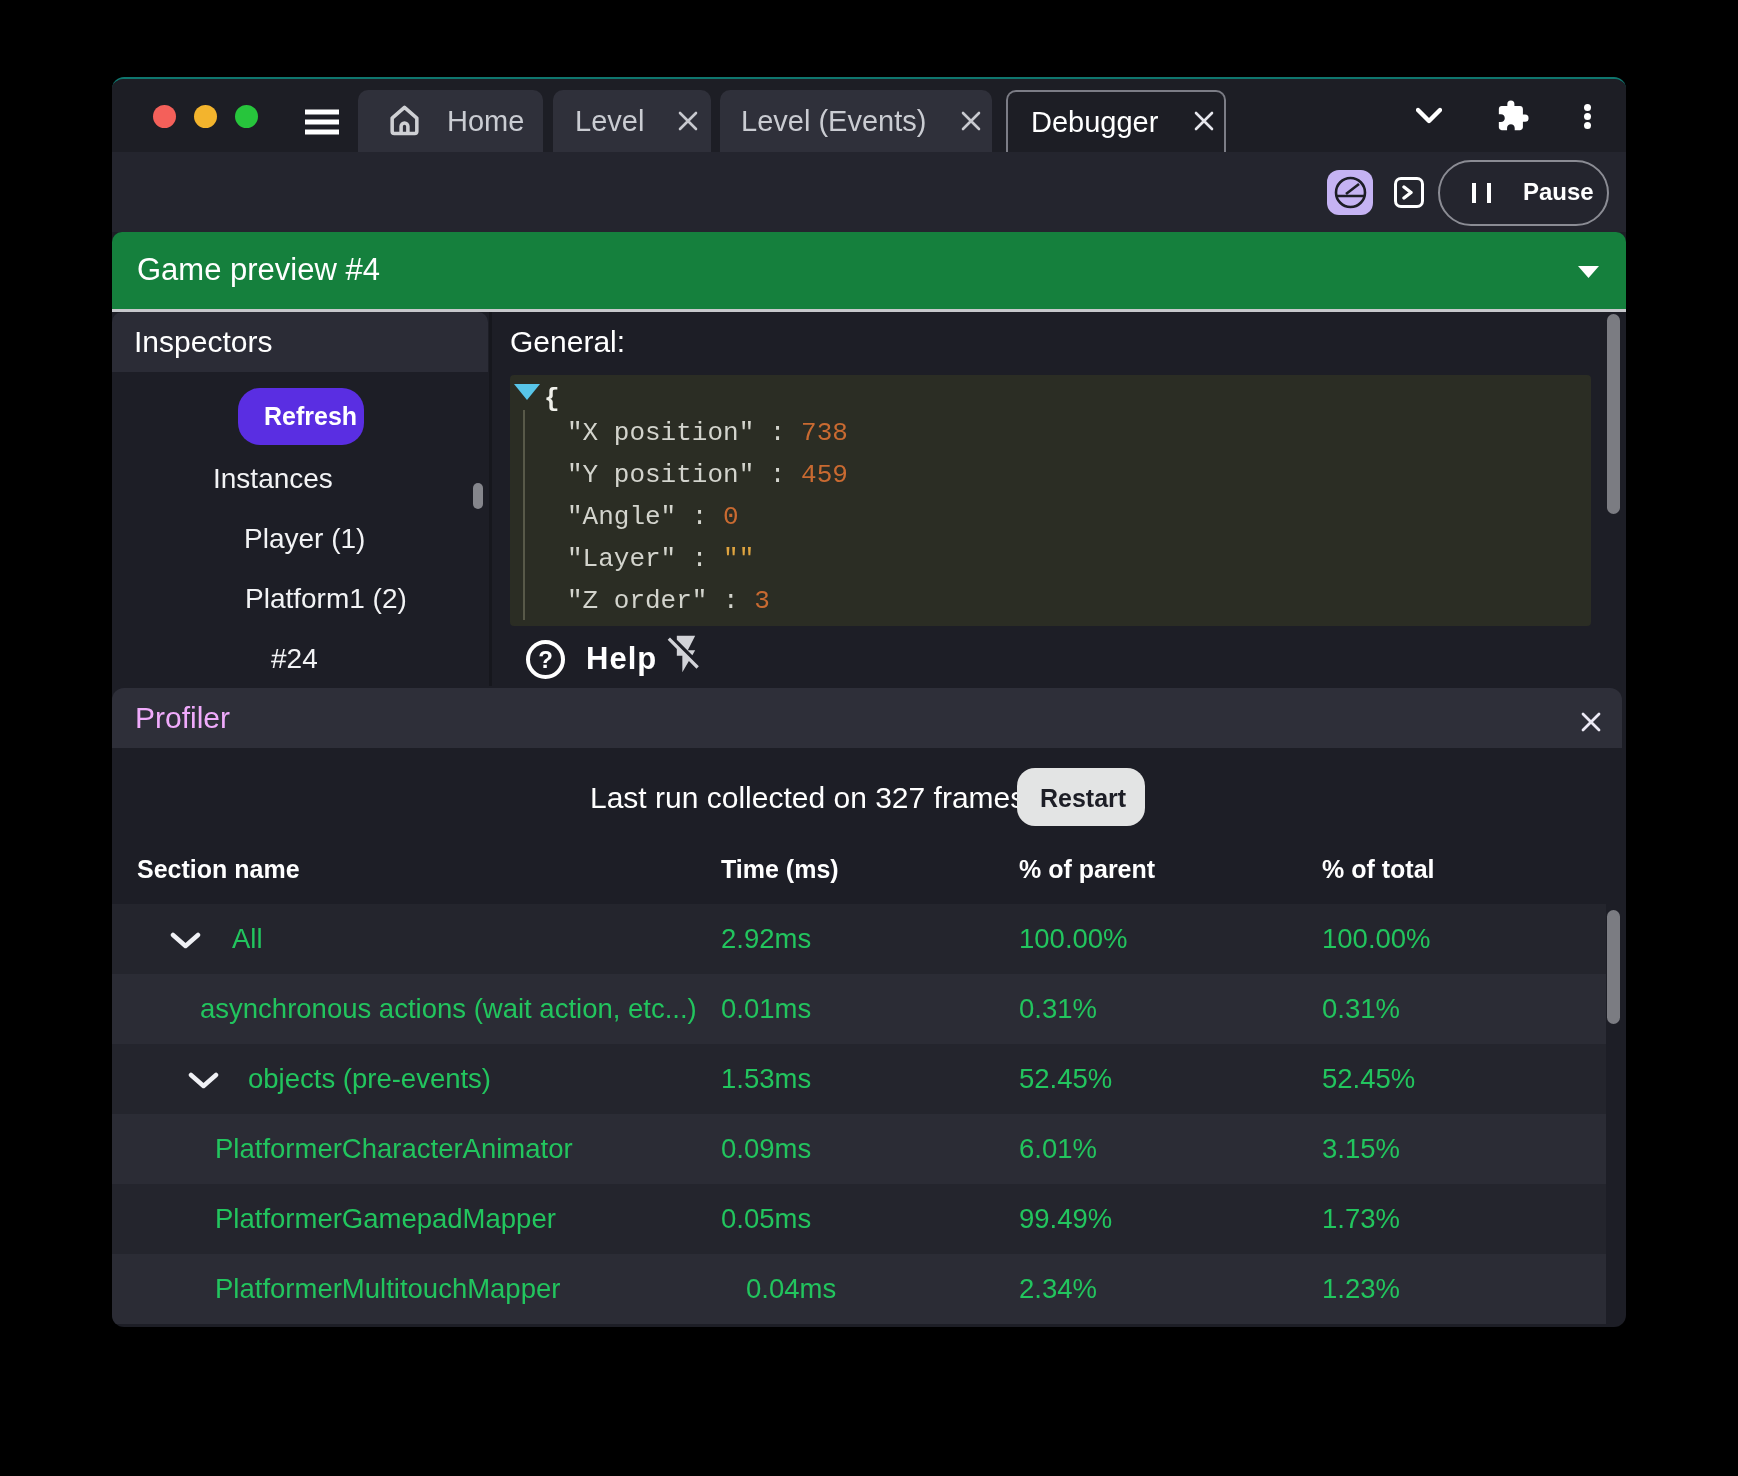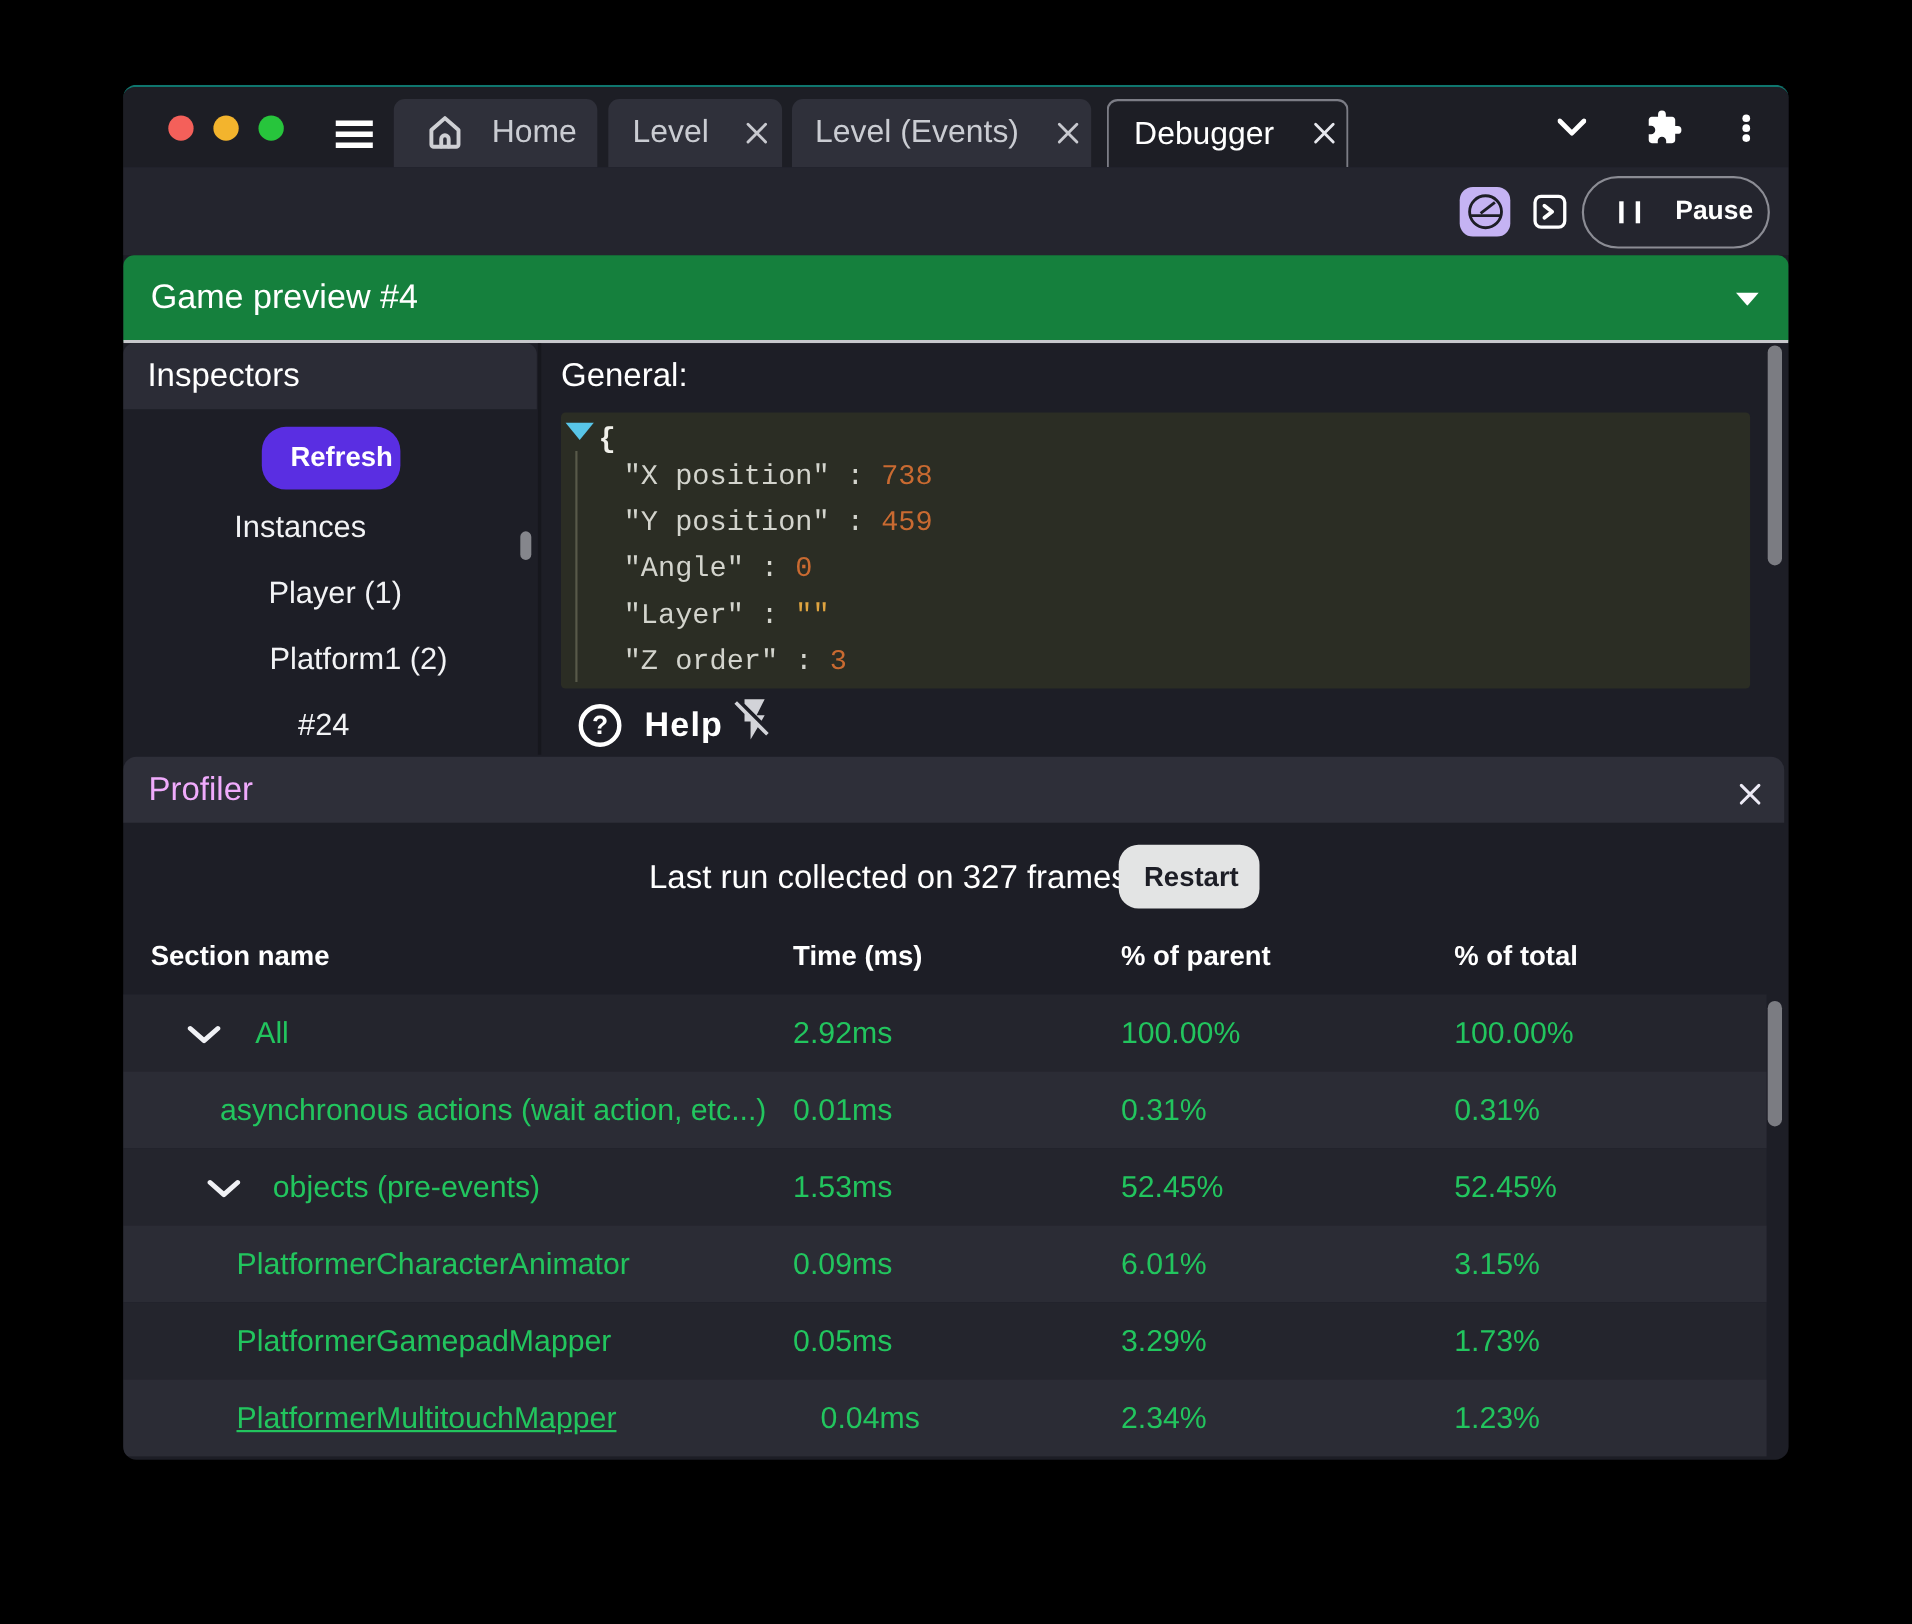--- a/index.html
+++ b/index.html
@@ -204,24 +204,24 @@
   </div>
   <div class="row" style="top:1035px; background:#2b2c35;">
     <div class="cell" style="left:103px;">PlatformerCharacterAnimator</div>
     <div class="cell" style="left:609px;">0.09ms</div>
     <div class="cell" style="left:907px;">6.01%</div>
     <div class="cell" style="left:1210px;">3.15%</div>
   </div>
   <div class="row" style="top:1105px; background:#24252d;">
     <div class="cell" style="left:103px;">PlatformerGamepadMapper</div>
     <div class="cell" style="left:609px;">0.05ms</div>
-    <div class="cell" style="left:907px;">3.29%</div>
+    <div class="cell" style="left:907px;">99.49%</div>
     <div class="cell" style="left:1210px;">1.73%</div>
   </div>
   <div class="row" style="top:1175px; background:#2b2c35;">
-    <div class="cell" style="left:103px;text-decoration:underline;">PlatformerMultitouchMapper</div>
+    <div class="cell" style="left:103px;">PlatformerMultitouchMapper</div>
     <div class="cell" style="left:634px;">0.04ms</div>
     <div class="cell" style="left:907px;">2.34%</div>
     <div class="cell" style="left:1210px;">1.23%</div>
   </div>
 
   <div class="scrollthumb" style="left:1495px; top:831px; width:13px; height:114px;"></div>
 </div>
 
 </body></html>

